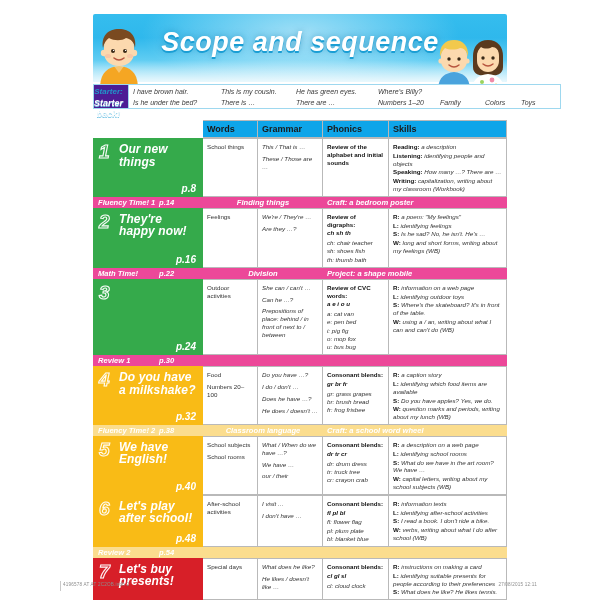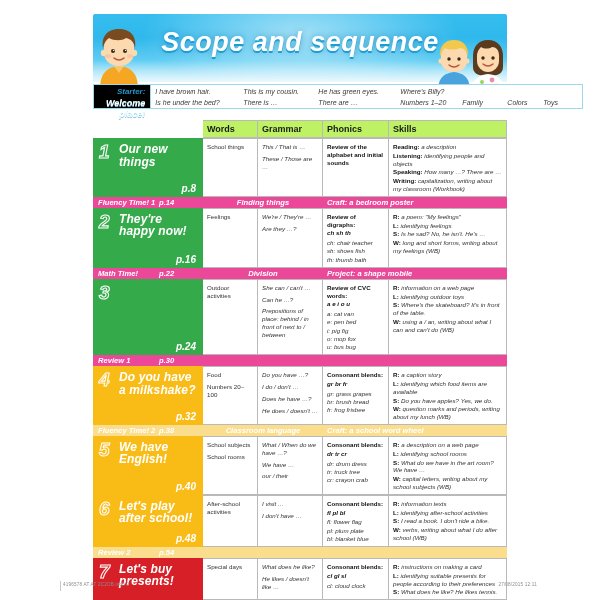--- a/index.html
+++ b/index.html
@@ -34,23 +34,23 @@
 
   
   .kid{position:absolute;}
   .kid svg{display:block;}
 
   
   .starter{
     position:absolute;left:93px;top:84px;width:414px;height:25px;display:flex;
   }
   .starter-label{
-    width:108px;background:#000000;color:#2196c9;
-    font-size:8px;font-weight:bold;font-style:italic;text-align:right;
-    padding:2px 5px 0 12px;box-sizing:border-box;line-height:10.5px;
+    width:108px;background:#4c1d95;color:#2196c9;
+    font-size:8px;font-weight:bold;font-style:italic;text-align:center;
+    padding:2px 5px 0 0;box-sizing:border-box;line-height:10.5px;
     border:1px solid #9ed8ef;border-right:none;
   }
   .starter-label .wb{color:#ffffff;text-shadow:0 1px 0 #79c6e6;font-size:9px;}
   .starter-label .pg{color:#ffffff;font-size:8px;}
   .starter-grid{
     flex:1;border:1px solid #9ed8ef;background:#fff;box-sizing:border-box;
     padding:2px 3px 0 4px;
   }
   .starter-row{display:flex;line-height:10.5px;}
   .starter-row span{font-size:7px;font-style:italic;color:#3a3a3a;}
@@ -59,21 +59,21 @@
 
   
   .table{
     position:absolute;left:93px;top:120px;width:414px;
     font-size:6.2px;color:#333;
   }
   .thead{display:flex;height:18px;}
   .thead .th-spacer{width:110px;}
   .thead .th{
     box-sizing:border-box;border:1px solid #b9b9b9;border-left:none;
-    font-size:9px;font-weight:bold;color:#1a1a1a;padding:3px 0 0 4px;background:#bef264;
+    font-size:9px;font-weight:bold;color:#1a1a1a;padding:3px 0 0 4px;background:#0ea5e9;
   }
   .thead .th:first-of-type{border-left:1px solid #b9b9b9;}
   .c-words{width:55px;}
   .c-gram{width:65px;}
   .c-phon{width:66px;}
   .c-skills{width:118px;}
 
   .urow{display:flex;}
   .unit-cell{
     width:110px;position:relative;box-sizing:border-box;padding:5px 6px 0 6px;
@@ -179,21 +179,21 @@
       <path d="M20 38 C11 39 5 43 4 52 L36 52 C35 43 29 39 20 38 Z" fill="#ffffff"></path>
       <circle cx="14" cy="46" r="2" fill="#9ad45f"></circle>
         <circle cx="24" cy="44" r="2.4" fill="#f08aa8"></circle>
       <circle cx="28" cy="49" r="1.6" fill="#f5c842"></circle>
     </svg>
   </div>
 
   <div class="starter">
     <div class="starter-label">
       <div>Starter:</div>
-      <div><span class="wb">Welcome place!</span>
+      <div><span class="wb">Starter back!</span>
       <span class="pg">p.4</span></div>
     </div>
     <div class="starter-grid">
       <div class="starter-row">
         <span class="sc1">I have brown hair.</span>
         <span class="sc2">This is my cousin.</span>
         <span class="sc3">He has green eyes.</span>
         <span class="sc4">Where's Billy?</span>
       </div>
       <div class="starter-row">

